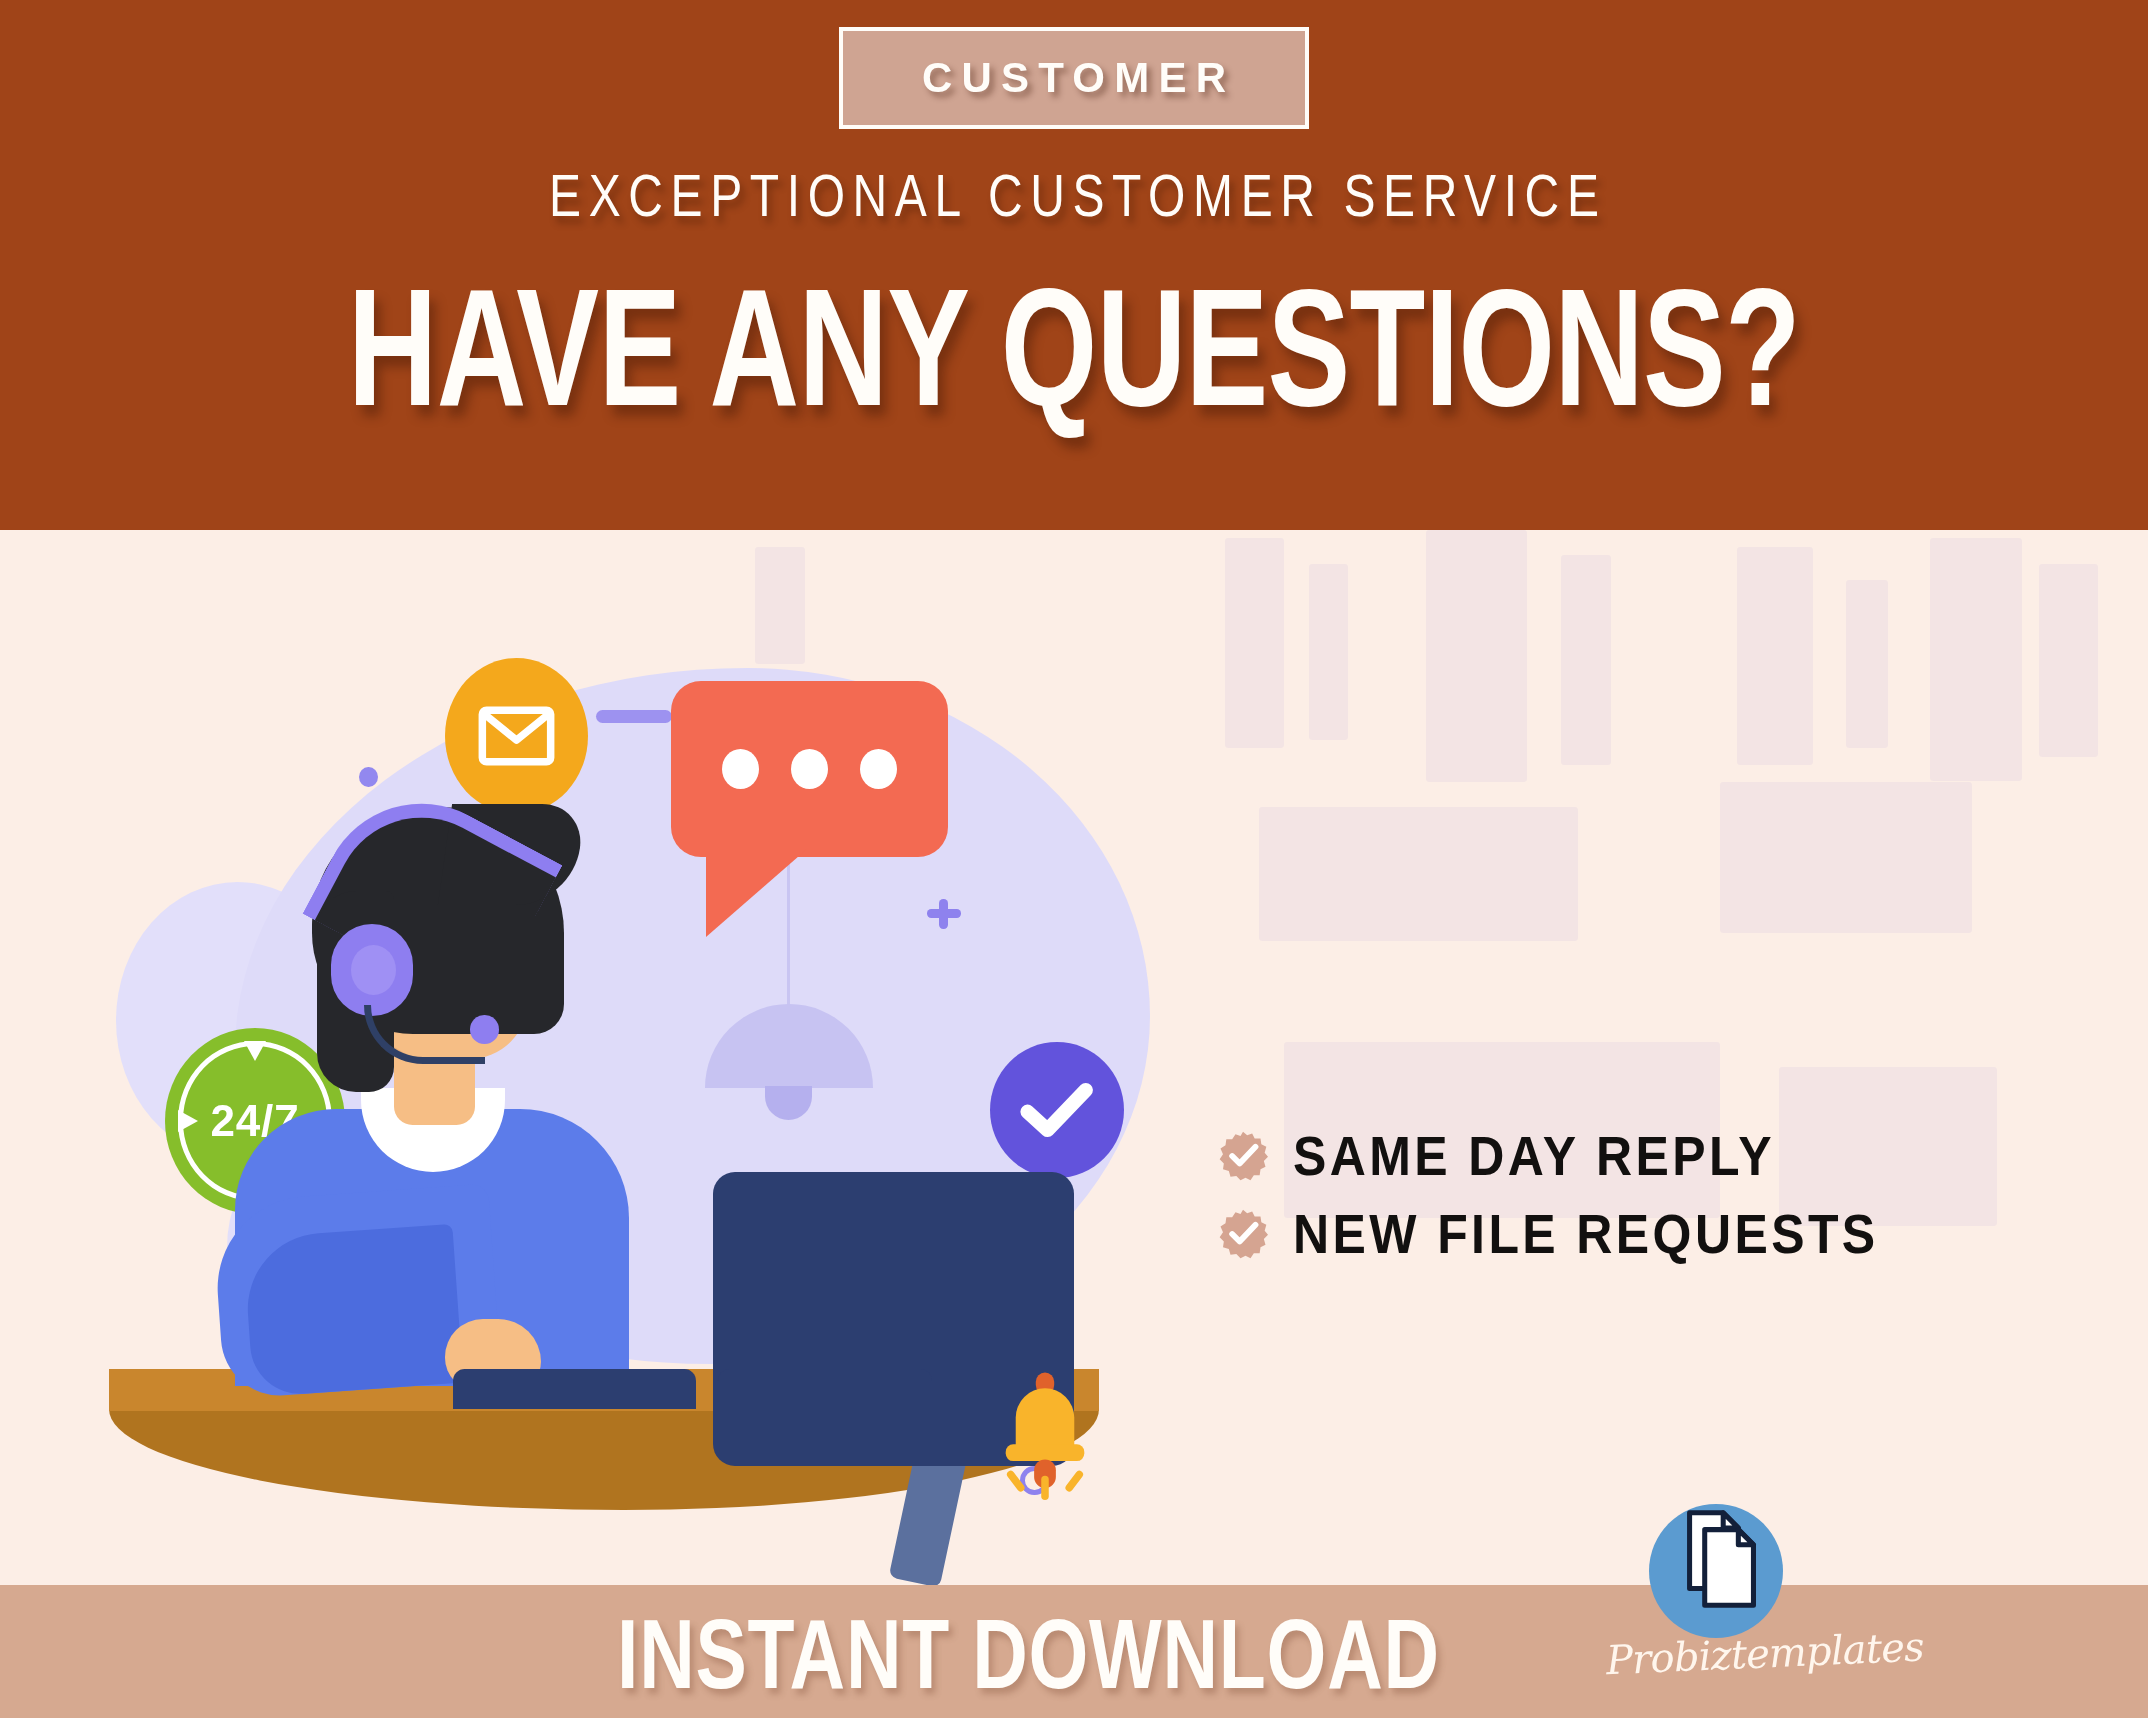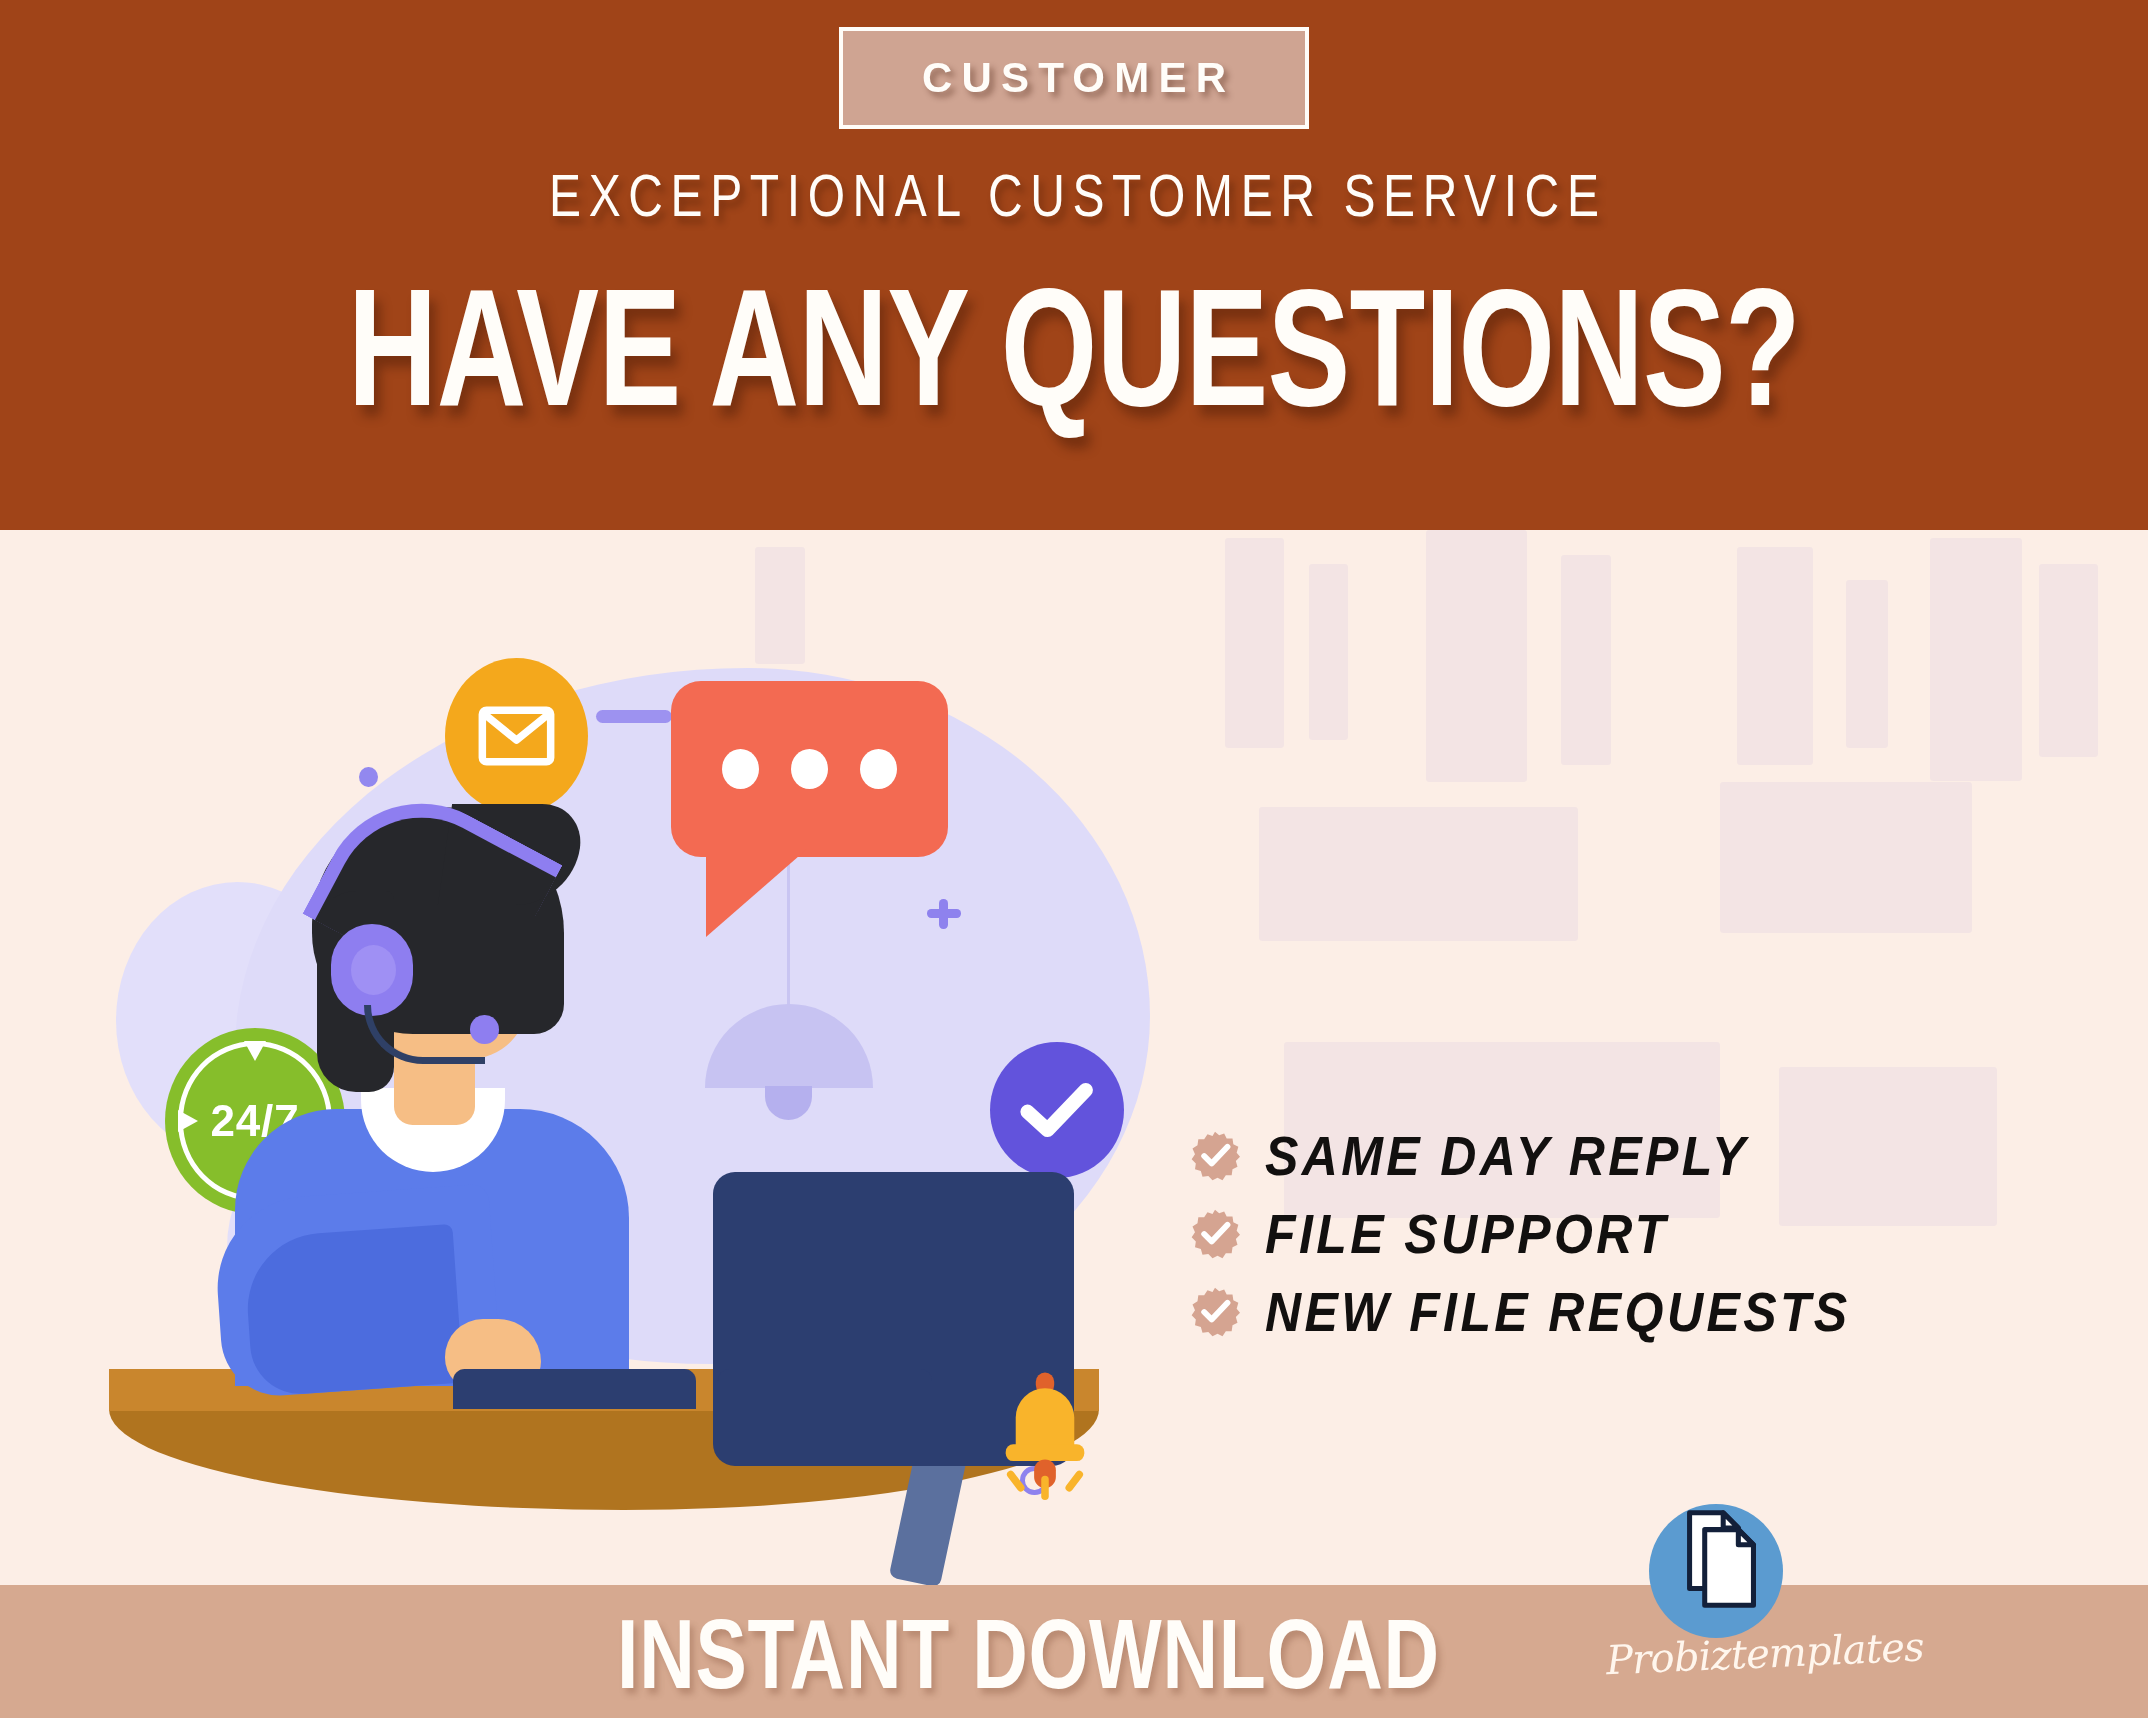--- a/index.html
+++ b/index.html
@@ -237,21 +237,21 @@
   .kb-l{
     position:absolute;left:369px;top:839px;width:243px;height:40px;
     background:#2C3E70;border-radius:11.7px 11.7px 0 0;
   }
   .kb-r{
     position:absolute;left:634px;top:839px;width:214px;height:40px;
     background:#2C3E70;border-radius:11.7px 11.7px 0 0;
   }
 
   
-  .right-col{position:absolute;left:1190px;top:587px;width:873px;font-style:italic;}
+  .right-col{position:absolute;left:1218px;top:587px;width:873px;}
   .feature-row{display:flex;align-items:center;height:78px;}
   .badge-check{
     width:50px;height:50px;flex:0 0 50px;margin-right:25px;position:relative;
   }
   .feature-label{
     font-size:50px;font-weight:700;color:#12100F;
     letter-spacing:3.4px;
     font-family:"Liberation Sans", sans-serif;
     transform:scaleY(1.12);transform-origin:left center;
     white-space:nowrap;
@@ -420,29 +420,20 @@
       <div class="feature-row">
         <span class="badge-check">
           <svg width="50" height="50" viewBox="0 0 60 60">
             <path d="M30 1 L35 5 L41 3 L44 9 L51 9 L52 16 L58 19 L56 26 L60 31 L55 36 L57 43 L51 46 L50 53 L43 53 L39 59 L33 56 L27 59 L22 54 L15 55 L13 48 L6 46 L7 39 L2 34 L6 28 L3 21 L9 17 L10 10 L17 10 L21 4 L27 6 Z" fill="#D5A491"></path>
             <path d="M17 30 L26 39 L45 19" fill="none" stroke="#FFFFFF" stroke-width="7" stroke-linecap="round" stroke-linejoin="round"></path>
           </svg>
         </span>
         <span class="feature-label">SAME DAY REPLY</span>
       </div>
 
-      <div class="feature-row">
-        <span class="badge-check">
-          <svg width="50" height="50" viewBox="0 0 60 60">
-            <path d="M30 1 L35 5 L41 3 L44 9 L51 9 L52 16 L58 19 L56 26 L60 31 L55 36 L57 43 L51 46 L50 53 L43 53 L39 59 L33 56 L27 59 L22 54 L15 55 L13 48 L6 46 L7 39 L2 34 L6 28 L3 21 L9 17 L10 10 L17 10 L21 4 L27 6 Z" fill="#D5A491"></path>
-            <path d="M17 30 L26 39 L45 19" fill="none" stroke="#FFFFFF" stroke-width="7" stroke-linecap="round" stroke-linejoin="round"></path>
-          </svg>
-        </span>
-        <span class="feature-label">FILE SUPPORT</span>
-      </div>
 
 
       <div class="feature-row">
         <span class="badge-check">
           <svg width="50" height="50" viewBox="0 0 60 60">
             <path d="M30 1 L35 5 L41 3 L44 9 L51 9 L52 16 L58 19 L56 26 L60 31 L55 36 L57 43 L51 46 L50 53 L43 53 L39 59 L33 56 L27 59 L22 54 L15 55 L13 48 L6 46 L7 39 L2 34 L6 28 L3 21 L9 17 L10 10 L17 10 L21 4 L27 6 Z" fill="#D5A491"></path>
             <path d="M17 30 L26 39 L45 19" fill="none" stroke="#FFFFFF" stroke-width="7" stroke-linecap="round" stroke-linejoin="round"></path>
           </svg>
         </span>
         <span class="feature-label">NEW FILE REQUESTS</span>

